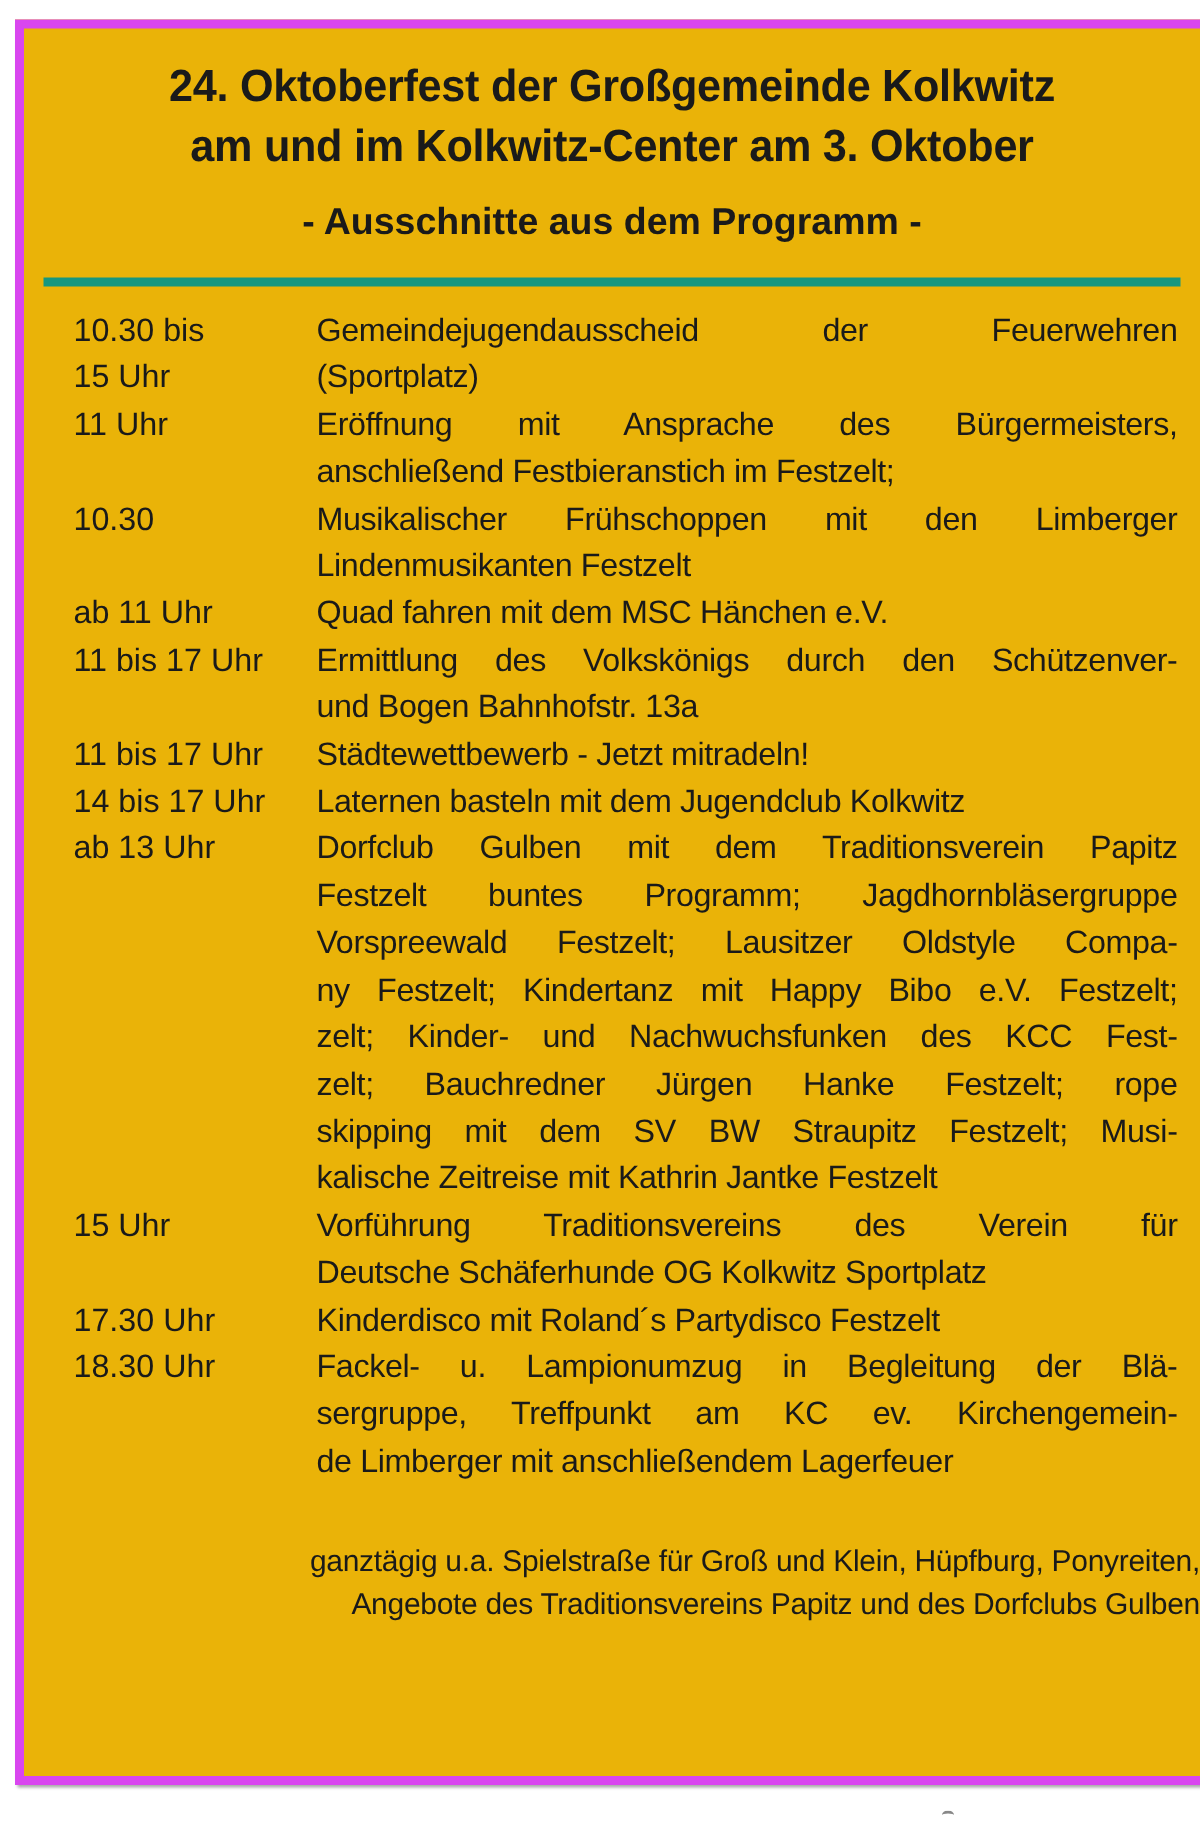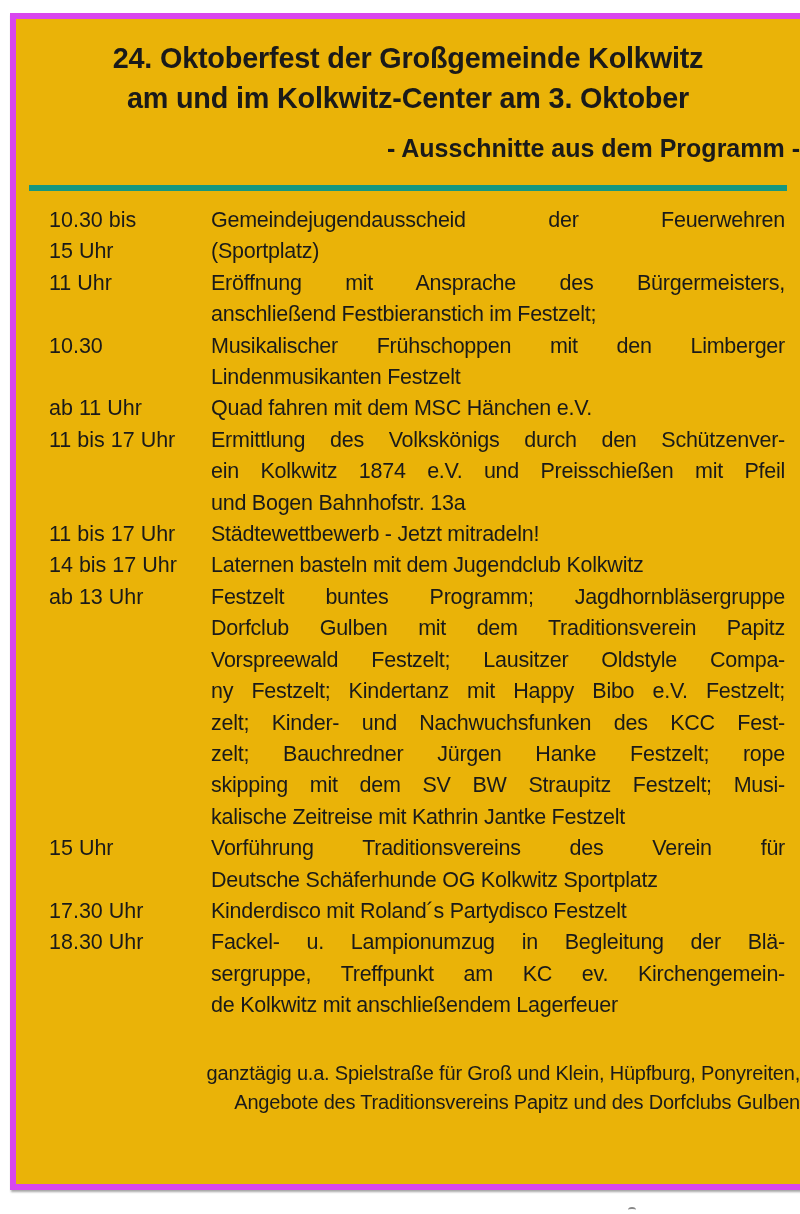--- a/index.html
+++ b/index.html
@@ -3,21 +3,21 @@
 <meta charset="utf-8">
 <style>
   html, body { margin: 0; padding: 0; background: #ffffff; }
   body { width: 800px; height: 1214px; position: relative; overflow: hidden;
          font-family: "Liberation Sans", sans-serif; color: #1a1a1a; }
   .box { position: absolute; left: 10px; top: 13px; width: 796px; height: 1177px;
          background: #eab308; border: 6px solid #d946ef; box-sizing: border-box;
          box-shadow: 1px 2px 2px rgba(0,0,0,0.35); }
   .title { text-align: center; font-weight: bold; font-size: 30px; line-height: 40px;
            letter-spacing: -0.2px; margin-top: 19px; transform: scaleX(0.96); }
-  .subtitle { text-align: right; font-weight: bold; font-size: 25px; line-height: 32px;
+  .subtitle { text-align: center; font-weight: bold; font-size: 25px; line-height: 32px;
               margin-top: 14px; }
   .rule { height: 6px; background: #16977e; margin: 21px 13px 0 13px; }
   .program { margin: 14px 0 0 18px; }
   .entry { display: flex; font-size: 21.5px; line-height: 31.4px; }
   .time { width: 177px; padding-left: 15px; box-sizing: border-box; flex: none; white-space: pre-line; }
   .desc { width: 574px; flex: none; text-align: justify; letter-spacing: -0.25px; }
   .desc .line { display: block; text-align: justify; text-align-last: justify; white-space: nowrap; }
   .desc .line.last { text-align-last: left; }
   .footer { text-align: right; font-size: 20px; line-height: 29px; margin-top: 37px; letter-spacing: -0.2px; }
   .footer span { display: block; }
@@ -61,41 +61,40 @@
       <div class="entry">
         <div class="time">ab 11 Uhr</div>
         <div class="desc">
           <span class="line last">Quad fahren mit dem MSC Hänchen e.V.</span>
         </div>
       </div>
       <div class="entry">
         <div class="time">11 bis 17 Uhr</div>
         <div class="desc">
           <span class="line">Ermittlung des Volkskönigs durch den Schützenver-</span>
-          <span class="line">ein Kolkwitz 1874  e.V. und Preisschießen mit Pfeil</span>
           <span class="line last">und Bogen Bahnhofstr. 13a</span>
         </div>
       </div>
       <div class="entry">
         <div class="time">11 bis 17 Uhr</div>
         <div class="desc">
           <span class="line last">Städtewettbewerb - Jetzt mitradeln!</span>
         </div>
       </div>
       <div class="entry">
         <div class="time">14 bis 17 Uhr</div>
         <div class="desc">
           <span class="line last">Laternen basteln mit dem Jugendclub Kolkwitz</span>
         </div>
       </div>
       <div class="entry">
         <div class="time">ab 13 Uhr</div>
         <div class="desc">
+          <span class="line">Dorfclub Gulben mit dem Traditionsverein Papitz</span>
           <span class="line">Festzelt buntes Programm; Jagdhornbläsergruppe</span>
-          <span class="line">Dorfclub Gulben mit dem Traditionsverein Papitz</span>
           <span class="line">Vorspreewald Festzelt; Lausitzer Oldstyle Compa-</span>
           <span class="line">ny Festzelt; Kindertanz mit Happy Bibo e.V. Festzelt;</span>
           <span class="line">zelt; Kinder- und Nachwuchsfunken des KCC Fest-</span>
           <span class="line">zelt;  Bauchredner Jürgen Hanke Festzelt; rope</span>
           <span class="line">skipping mit dem SV BW Straupitz Festzelt; Musi-</span>
           <span class="line last">kalische Zeitreise mit Kathrin Jantke Festzelt</span>
         </div>
       </div>
       <div class="entry">
         <div class="time">15 Uhr</div>
@@ -108,21 +107,21 @@
         <div class="time">17.30 Uhr</div>
         <div class="desc">
           <span class="line last">Kinderdisco mit Roland´s Partydisco Festzelt</span>
         </div>
       </div>
       <div class="entry">
         <div class="time">18.30 Uhr</div>
         <div class="desc">
           <span class="line">Fackel- u. Lampionumzug in Begleitung der Blä-</span>
           <span class="line">sergruppe, Treffpunkt am KC ev. Kirchengemein-</span>
-          <span class="line last">de Kolkwitz mit anschließendem Lagerfeuer</span>
+          <span class="line last">de Limberger mit anschließendem Lagerfeuer</span>
         </div>
       </div>
     </div>
 
   <div class="footer">
     <span>ganztägig u.a. Spielstraße für Groß und Klein, Hüpfburg, Ponyreiten,</span>
     <span>Angebote des Traditionsvereins Papitz und des Dorfclubs Gulben</span>
   </div>
 </div>
 <div class="mark"></div>

